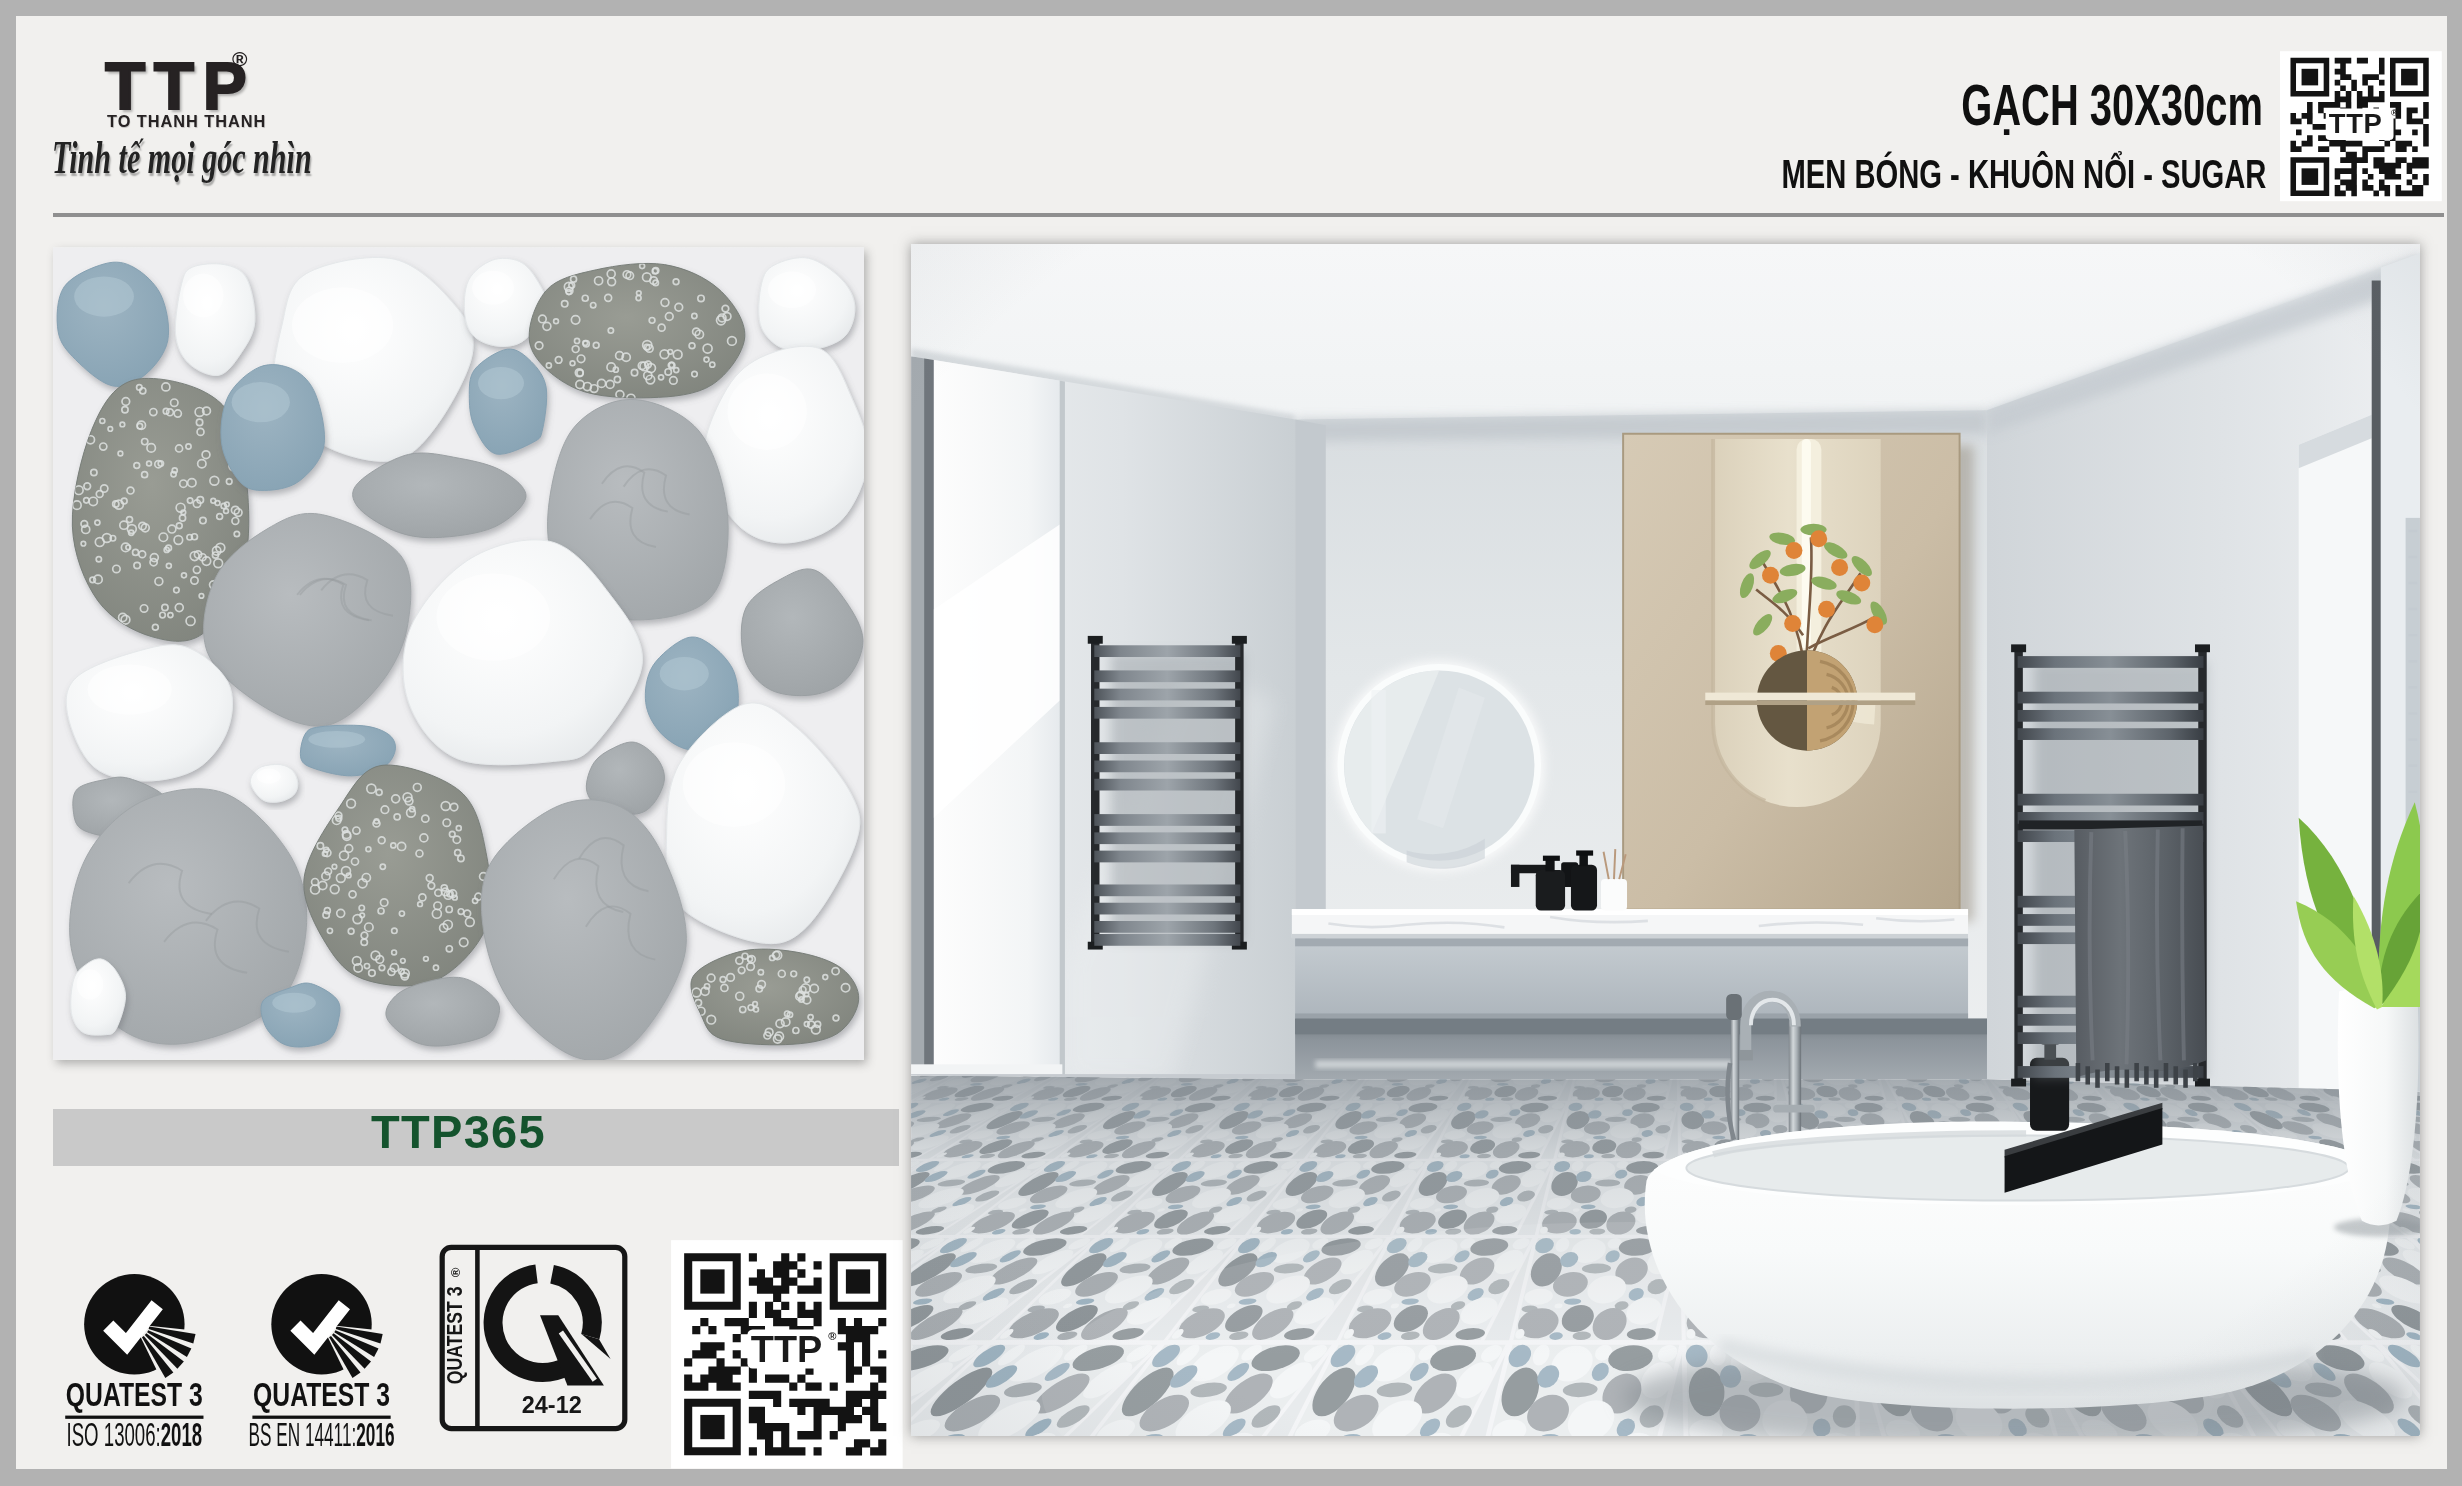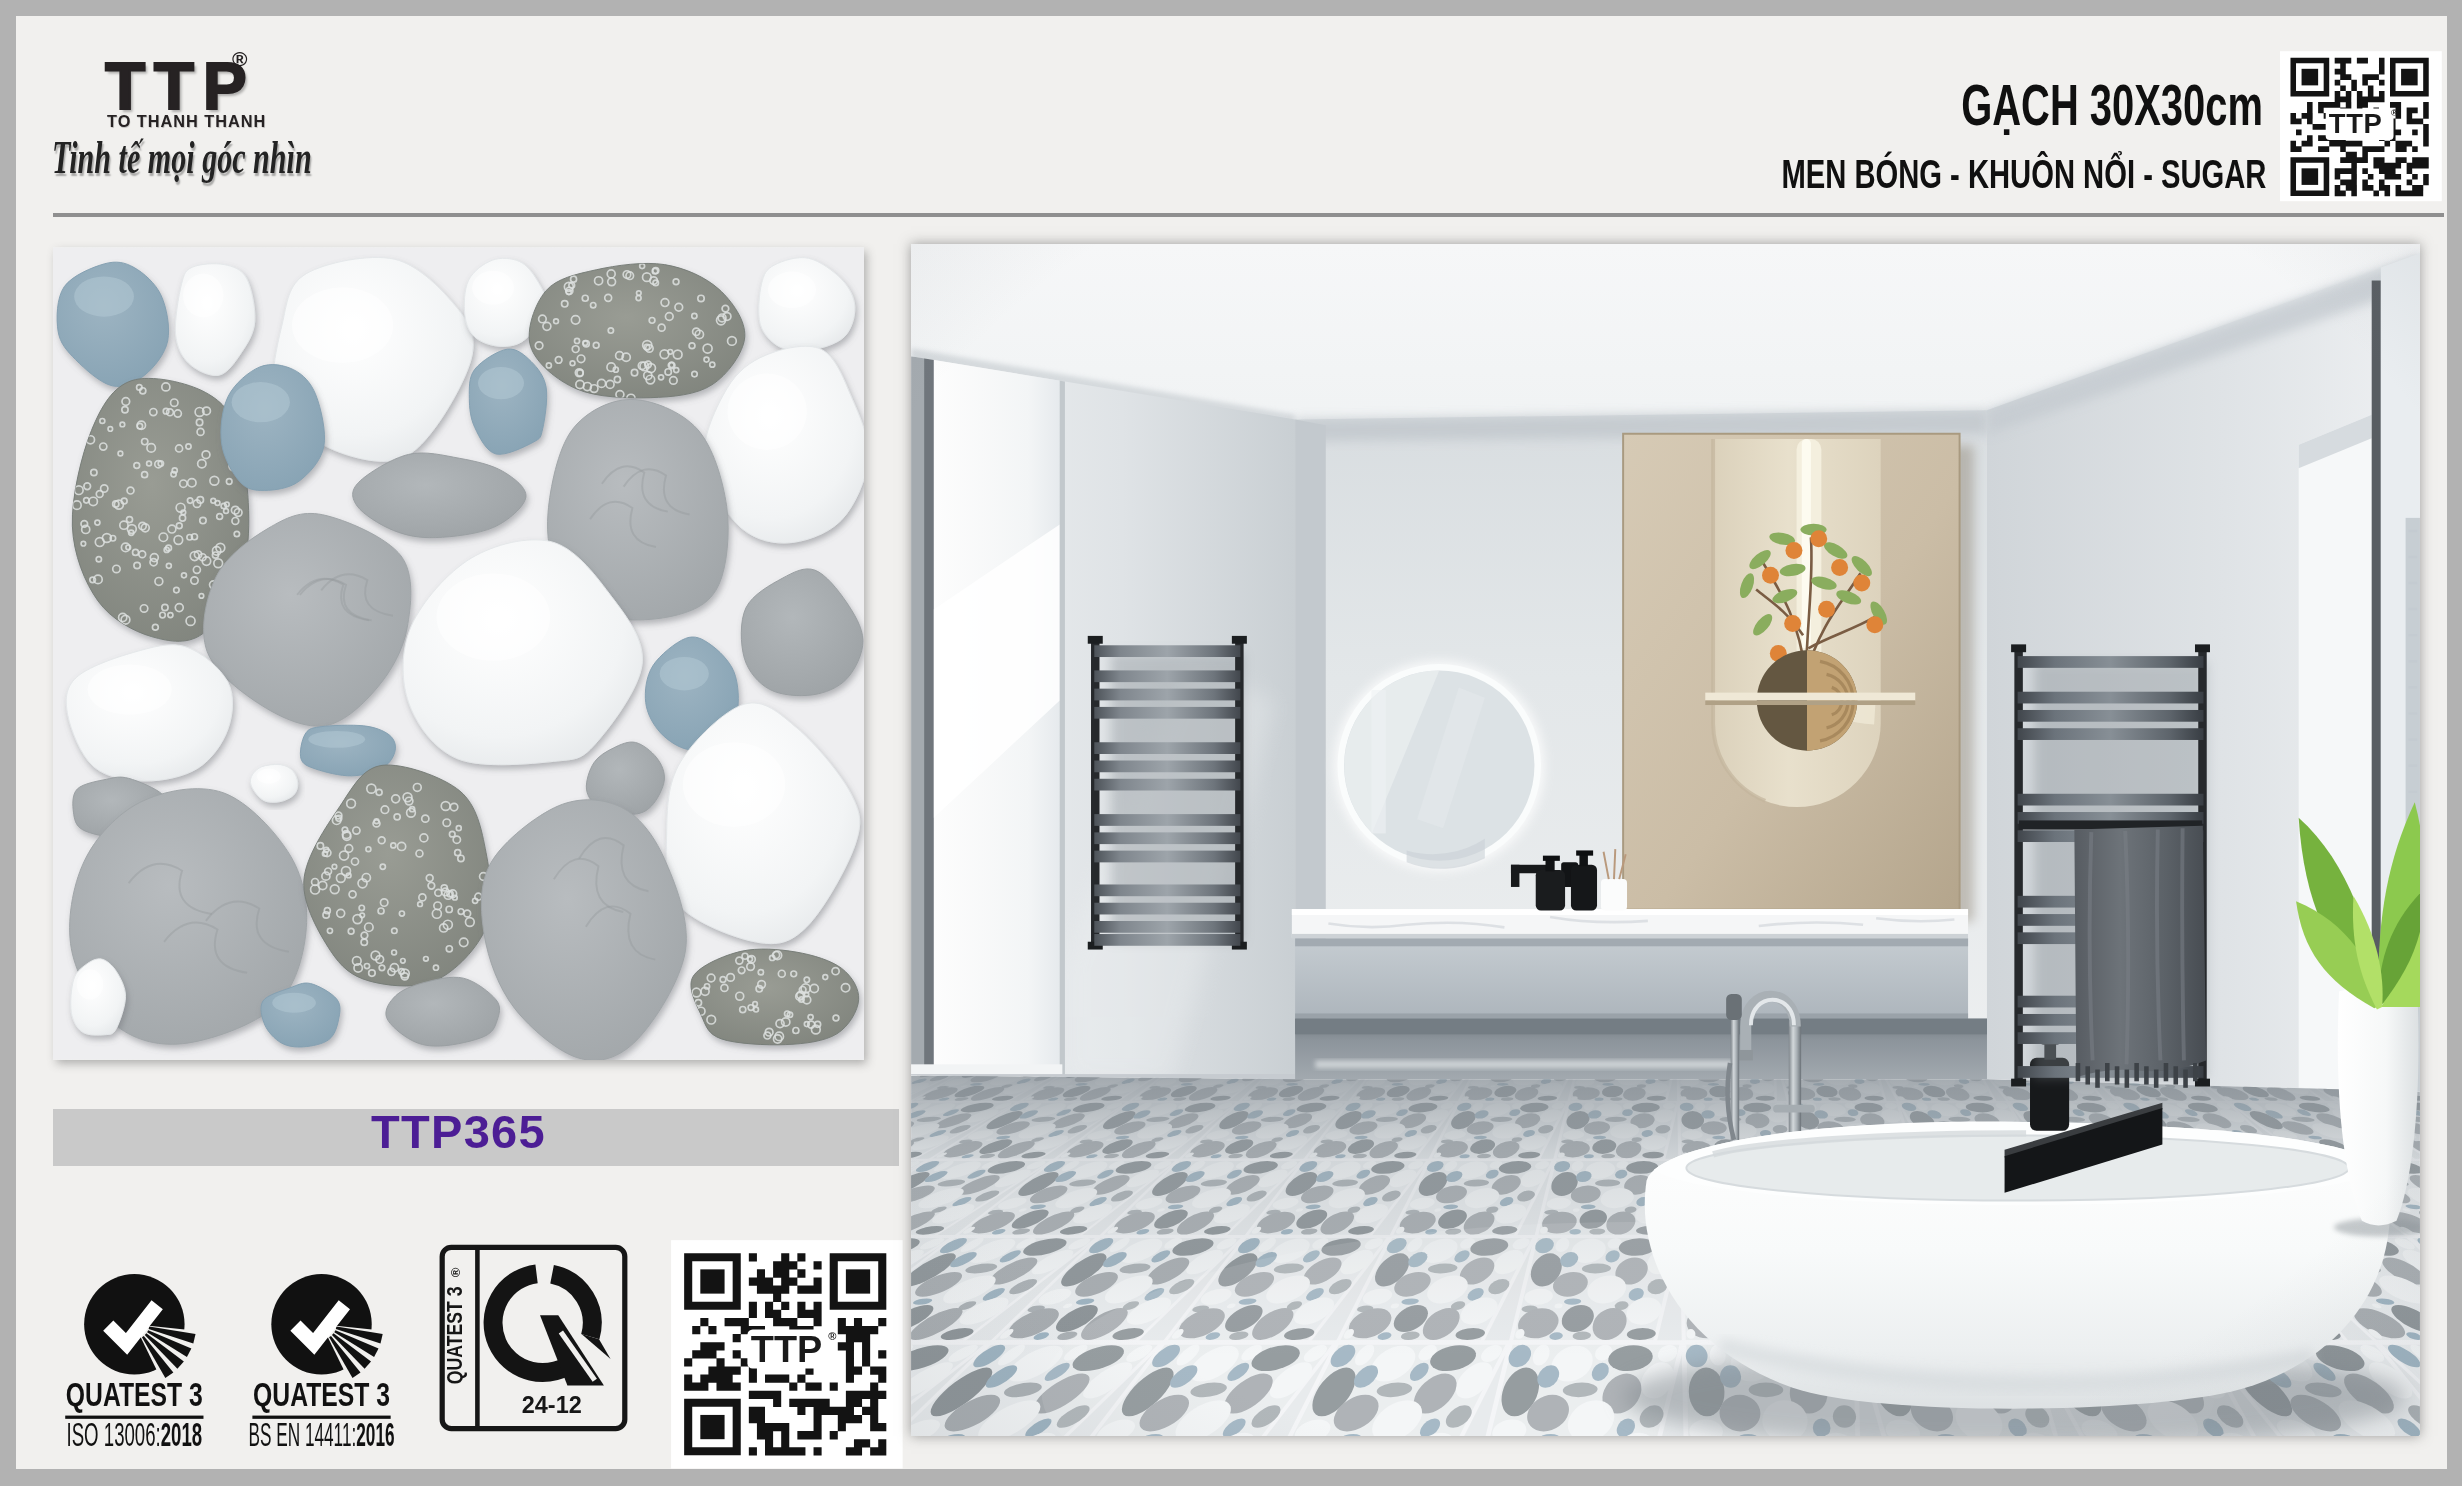--- a/index.html
+++ b/index.html
@@ -518,21 +518,21 @@
         <circle cx="1155.6" cy="1145.9" r="3.6" fill="none" stroke="#dde0df" stroke-width="2.6" opacity="0.85"></circle>
         <circle cx="1027.7" cy="1123.1" r="4.4" fill="none" stroke="#dde0df" stroke-width="2.6" opacity="0.85"></circle>
         <circle cx="1111.5" cy="1214.3" r="6.3" fill="none" stroke="#dde0df" stroke-width="2.6" opacity="0.85"></circle>
         <circle cx="1156.3" cy="1154.4" r="6" fill="none" stroke="#dde0df" stroke-width="2.6" opacity="0.85"></circle>
       </g>
     </svg>
 </div>
 
 <div class="abs" style="left:53px;top:1109px;width:846px;height:57px;background:#c9c9c9;"></div>
 
-<div class="abs" style="left:53px;top:1104px;width:811px;text-align:center;font-weight:bold;font-size:47px;color:#4c1d95;letter-spacing:1.3px;">TTP365</div>
+<div class="abs" style="left:53px;top:1104px;width:811px;text-align:center;font-weight:bold;font-size:47px;color:#14532d;letter-spacing:1.3px;">TTP365</div>
 
 <svg class="abs" style="left:0;top:0" width="2462" height="1487" viewBox="0 0 3775 2279" xmlns="http://www.w3.org/2000/svg">
 
 <g>
       <circle cx="206" cy="2030" r="77" fill="#111111"></circle>
       <path d="M206,2030 L252.9,2126.2 A107,107 0 0 0 312.4,2041.2 Z" fill="#f1f0ee"></path>
       <polygon points="253.5,2112.3 265.8,2103.8 220.5,2048 217.6,2050" fill="#111111"></polygon>
       <polygon points="272,2098.3 281.9,2087.2 224.4,2043.9 222,2046.6" fill="#111111"></polygon>
       <polygon points="286.6,2080.3 293.4,2067.1 227.3,2039 225.6,2042.2" fill="#111111"></polygon>
       <polygon points="296.4,2059.4 299.8,2044.9 228.8,2033.6 228,2037.1" fill="#111111"></polygon>

